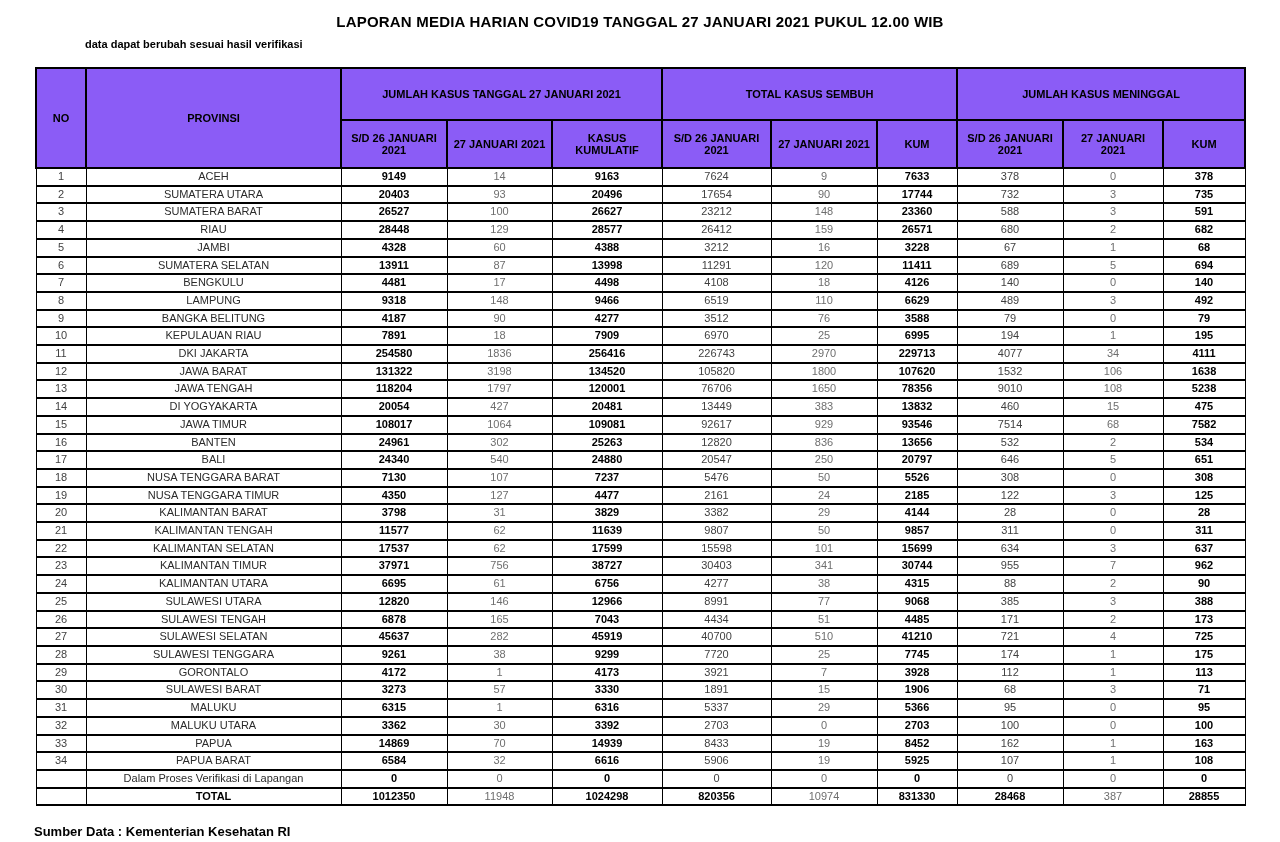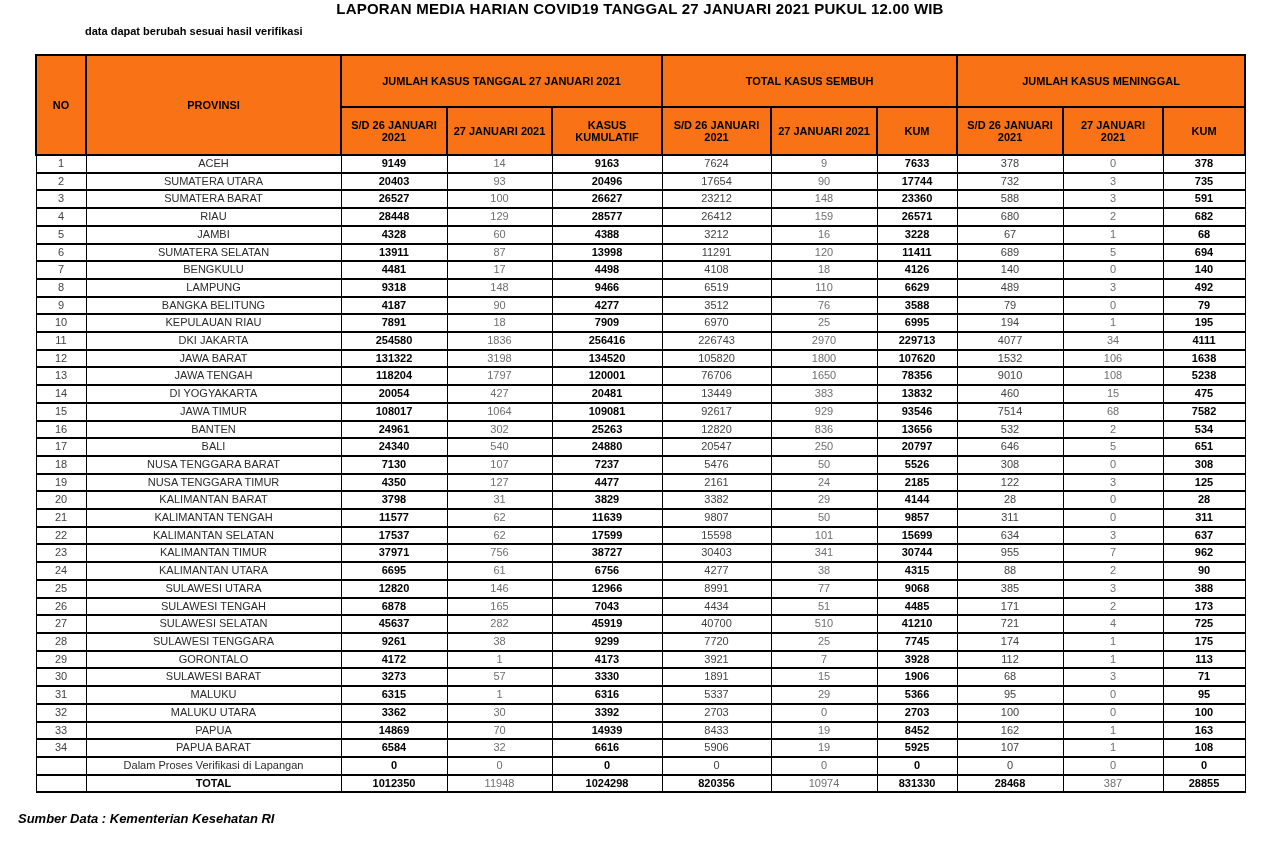--- a/index.html
+++ b/index.html
@@ -6,38 +6,39 @@
     margin: 0;
     padding: 0;
     background: #ffffff;
     width: 1280px;
     height: 842px;
     font-family: "Liberation Sans", sans-serif;
     color: #000;
     overflow: hidden;
   }
   .title {
+    margin-top: 13px;
     text-align: center;
     font-weight: bold;
     font-size: 15px;
     letter-spacing: 0.2px;
   }
   .note {
     margin: 8px 0 17px 85px;
     font-weight: bold;
     font-size: 11px;
   }
   table.report {
     border-collapse: collapse;
     table-layout: fixed;
     margin-left: 35px;
     width: 1209px;
   }
   table.report th {
-    background: #f97316;
+    background: #8b5cf6;
     border: 2px solid #000;
     font-size: 11px;
     font-weight: bold;
     text-align: center;
     vertical-align: middle;
     padding: 2px 4px;
   }
   tr.group-row th { height: 46px; }
   tr.sub-row th { height: 42px; margin-top: 43px; }
   table.report td {
@@ -55,24 +56,23 @@
     overflow: hidden;
   }
   td.c-no   { color: #3f3f3f; }
   td.c-prov { text-align: left; color: #2b2b2b; }
   td.c-b    { font-weight: bold; color: #000; }
   td.c-g    { color: #6e6e6e; }
   td.c-d    { color: #3f3f3f; }
   tr.total-row td.c-prov { font-weight: bold; color: #000; }
   tr.total-row td.c-d    { font-weight: bold; color: #000; }
   .source {
-    margin: 18px 0 0 18px;
+    margin: 18px 0 0 34px;
     font-weight: bold;
     font-size: 13px;
-    font-style: italic;
   }
 </style>
 </head>
 <body>
 
 <div class="title">LAPORAN MEDIA HARIAN COVID19 TANGGAL 27 JANUARI 2021 PUKUL 12.00 WIB</div>
 <div class="note">data dapat berubah sesuai hasil verifikasi</div>
 
 <table class="report">
   <colgroup>

